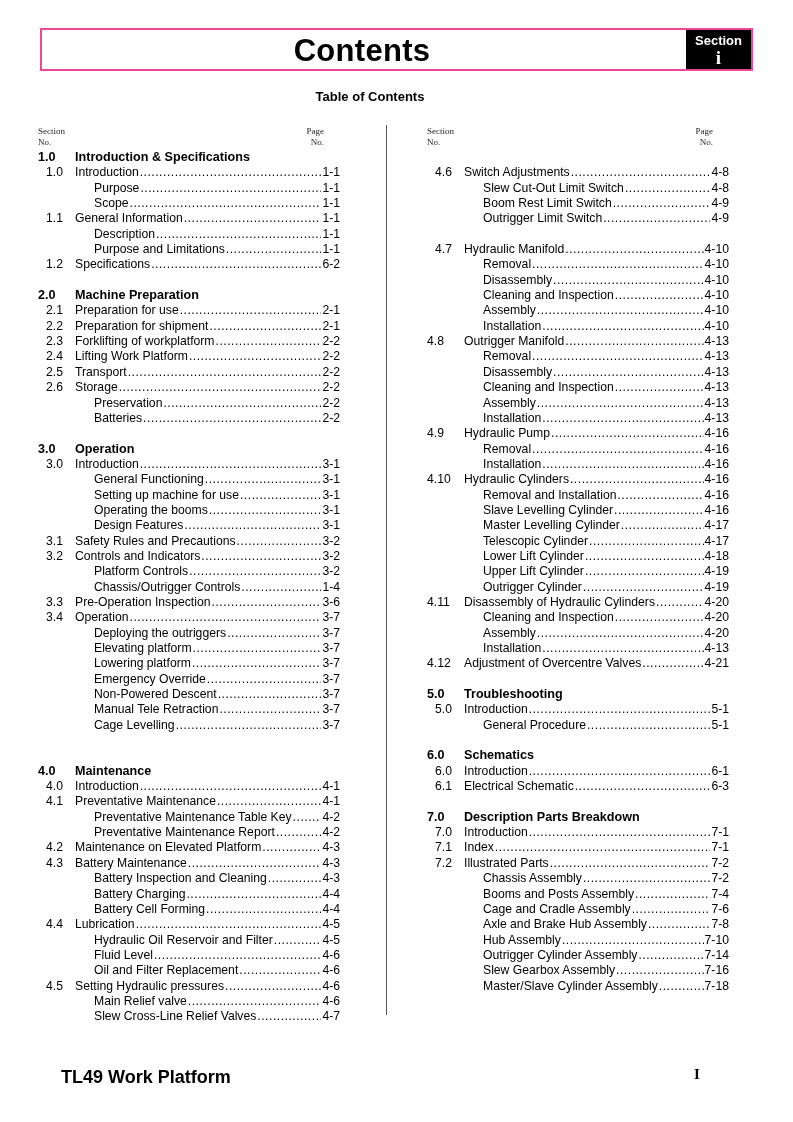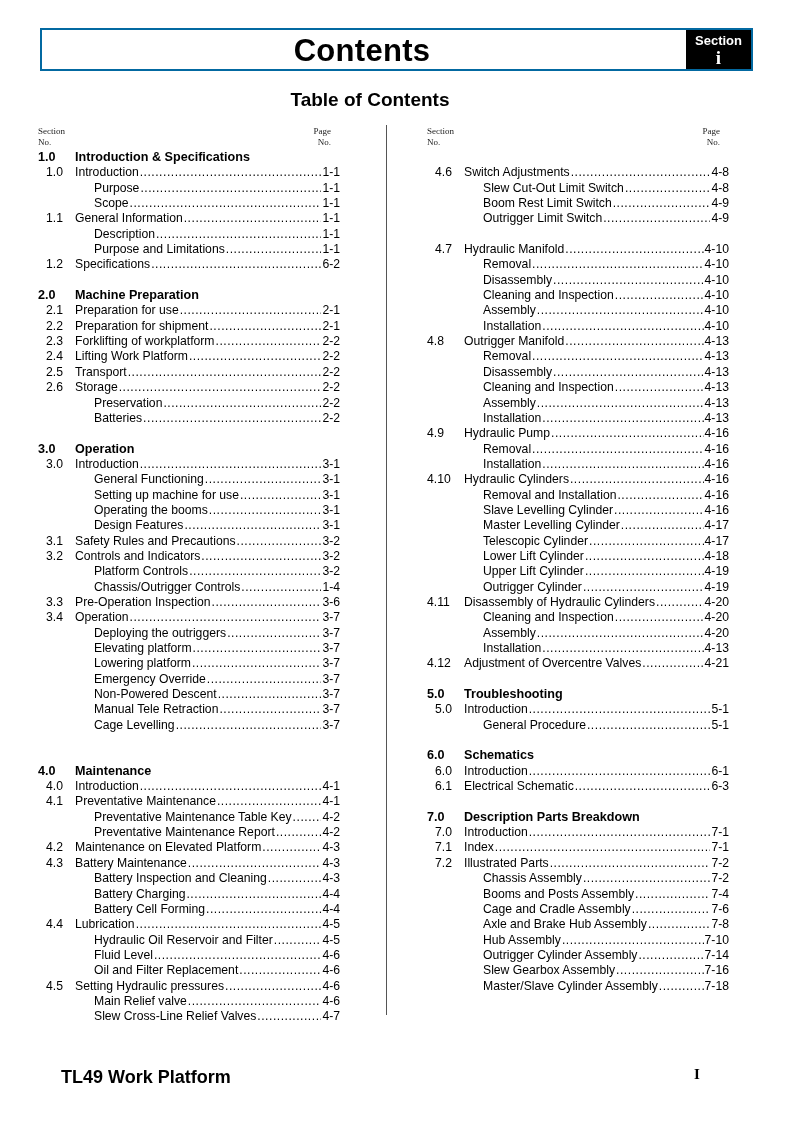--- a/index.html
+++ b/index.html
@@ -1,34 +1,34 @@
 <!DOCTYPE html>
 <html><head>
 <meta charset="utf-8">
 <style>
   html, body { margin:0; padding:0; background:#fff; }
   body { width:793px; height:1122px; position:relative; overflow:hidden; color:#000;
          font-family:"Liberation Sans", sans-serif; }
   .title-box { position:absolute; left:40px; top:28px; width:713px; height:43px;
-               border:2px solid #0369a1; box-sizing:border-box; }
+               border:2px solid #ec4899; box-sizing:border-box; }
   .title-text { position:absolute; left:0; top:0; width:640px; height:39px; text-align:center;
                 font-weight:bold; font-size:31px; line-height:41px; letter-spacing:0.3px; }
   .section-badge { position:absolute; right:0; top:0; width:65px; height:39px; background:#000; color:#fff;
                    text-align:center; font-weight:bold; }
   .section-badge .lbl { display:block; font-size:13px; line-height:14px; padding-top:4px; }
   .section-badge .num { display:block; font-family:"Liberation Serif", serif; font-size:19px; line-height:20px; }
   .toc-heading { position:absolute; left:0; width:740px; top:89px; text-align:center;
-                 font-weight:bold; font-size:19px; }
+                 font-weight:bold; font-size:13px; }
   .divider { position:absolute; left:386px; top:125px; width:1px; height:890px; background:#555; }
   .col { position:absolute; top:126px; width:302px; }
   .col.left { left:38px; }
   .col.right { left:427px; }
   .colhead { position:relative; height:24px; font-family:"Liberation Serif", serif; font-size:9px; line-height:11px; color:#222; }
   .colhead .l { position:absolute; left:0; top:0; }
-  .colhead .r { position:absolute; right:9px; top:0; text-align:right;margin-left:28px; }
+  .colhead .r { position:absolute; right:16px; top:0; text-align:right;margin-left:28px; }
   .row { position:relative; height:15.35px; font-size:12.2px; line-height:15.35px; white-space:nowrap; }
   .row.gap { height:15.35px; }
   .row.h { font-weight:bold; font-size:12.6px; }
   .row .num { position:absolute; left:0; width:36px; }
   .row.sub .num { left:8px; }
   .row .lab { position:absolute; left:37px; right:0; display:flex; }
   .row.l2 .lab { left:56px; }
   .row .txt { flex:none; }
   .row .dots { flex:1; overflow:hidden; margin:0 1px; }
   .row .dots::before { content:"...................................................................................................................................."; letter-spacing:0.5px; }

